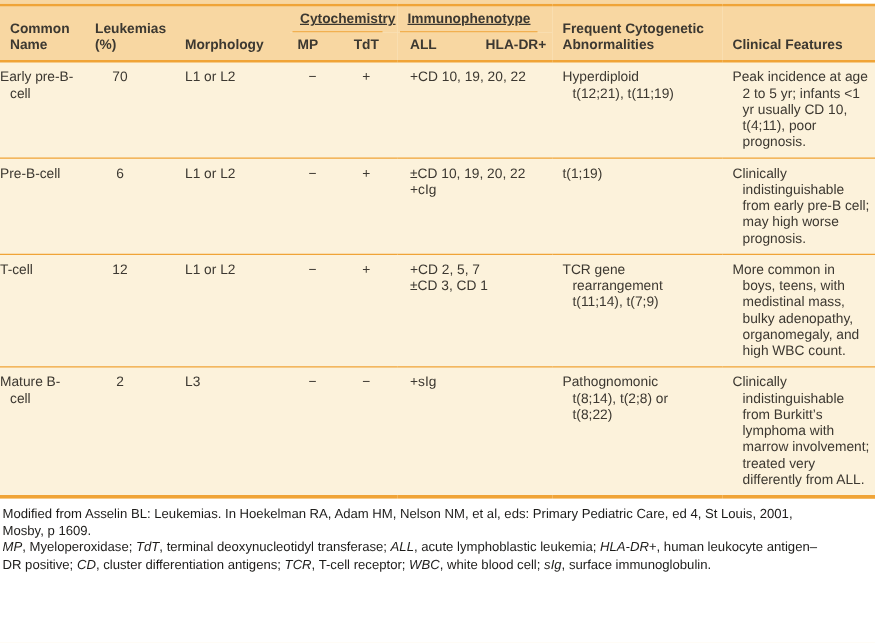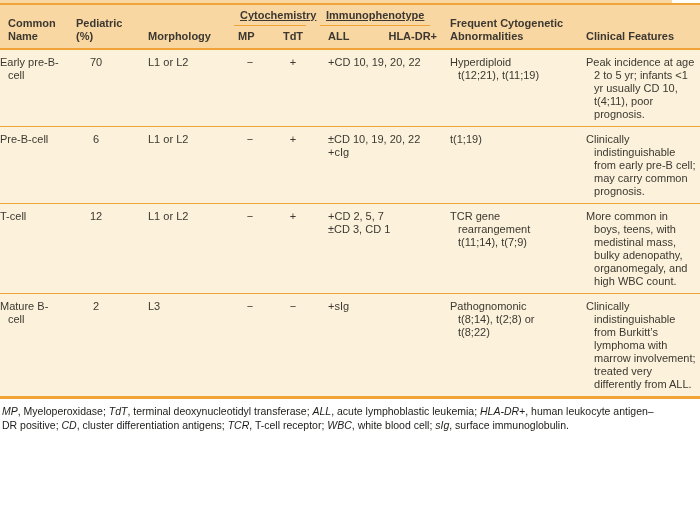--- a/index.html
+++ b/index.html
@@ -80,21 +80,21 @@
         <col class="c4">
         <col class="c5">
       <col class="c6">
         <col class="c7">
         <col class="c8">
         <col class="c9">
     </colgroup>
     <thead>
       <tr>
         <th rowspan="2">Common Name</th>
-        <th rowspan="2">Pediatric (%)</th>
+        <th rowspan="2">Leukemias (%)</th>
         <th rowspan="2">Morphology</th>
         <th colspan="2" class="group">
           <div class="group-label">Cytochemistry</div>
         </th>
         <th colspan="2" class="group">
           <div class="group-label">Immunophenotype</div>
         </th>
         <th rowspan="2">Frequent Cytogenetic Abnormalities</th>
         <th rowspan="2">Clinical Features</th>
       </tr>
@@ -127,21 +127,21 @@
         <td>L1 or L2</td>
         <td class="sym">−</td>
         <td class="sym">+</td>
         <td class="immuno" colspan="2">
             <div>±CD 10, 19, 20, 22</div>
             <div>+cIg</div>
           </td>
         <td class="cyto">
             <div>t(1;19)</div>
           </td>
-        <td class="clin">Clinically indistinguishable from early pre-B cell; may carry common prognosis.</td>
+        <td class="clin">Clinically indistinguishable from early pre-B cell; may high worse prognosis.</td>
       </tr>
       <tr>
         <td class="name">T-cell</td>
         <td class="freq">12</td>
         <td>L1 or L2</td>
         <td class="sym">−</td>
         <td class="sym">+</td>
         <td class="immuno" colspan="2">
             <div>+CD 2, 5, 7</div>
             <div>±CD 3, CD 1</div>
@@ -166,15 +166,16 @@
             <div>Pathognomonic</div>
             <div class="indent">t(8;14), t(2;8) or</div>
             <div class="indent">t(8;22)</div>
           </td>
         <td class="clin">Clinically indistinguishable from Burkitt’s lymphoma with marrow involvement; treated very differently from ALL.</td>
       </tr>
     </tbody>
   </table>
 
   <div class="footnote">
+    <p>Modified from Asselin BL: Leukemias. In Hoekelman RA, Adam HM, Nelson NM, et al, eds: Primary Pediatric Care, ed 4, St Louis, 2001, Mosby, p 1609.</p>
     <p><em>MP</em><span>, Myeloperoxidase; </span><em>TdT</em><span>, terminal deoxynucleotidyl transferase; </span><em>ALL</em><span>, acute lymphoblastic leukemia; </span><em>HLA-DR+</em><span>, human leukocyte antigen–DR positive; </span><em>CD</em><span>, cluster differentiation antigens; </span><em>TCR</em><span>, T-cell receptor; </span><em>WBC</em><span>, white blood cell; </span><em>sIg</em><span>, surface immunoglobulin.</span></p>
   </div>
 </div>
 
 </body></html>

